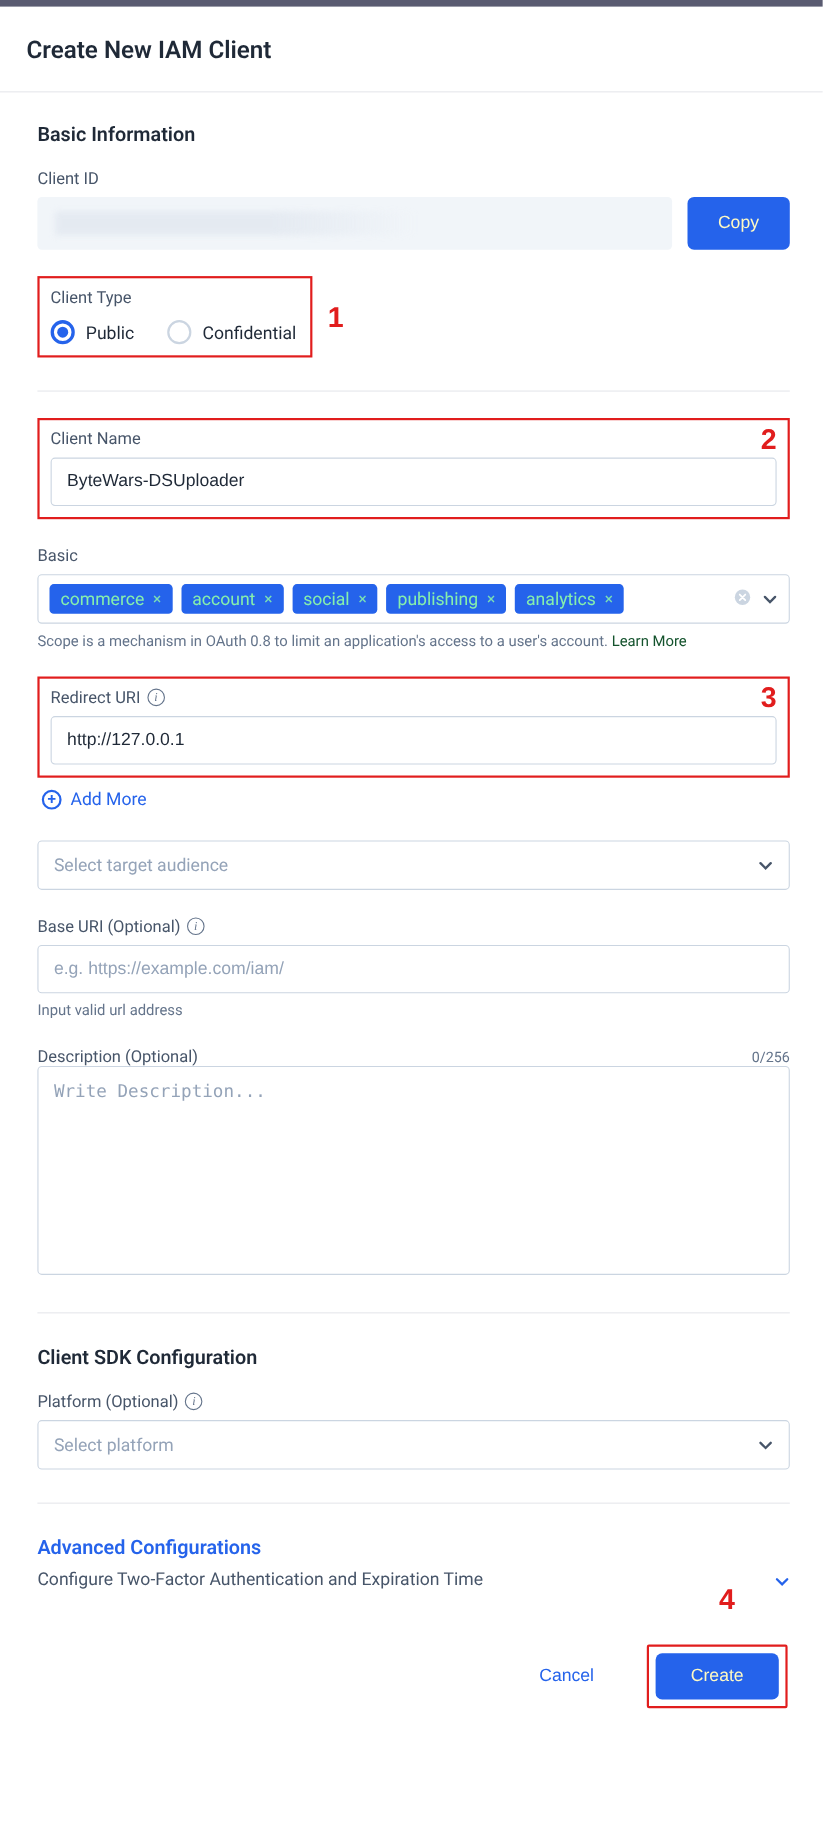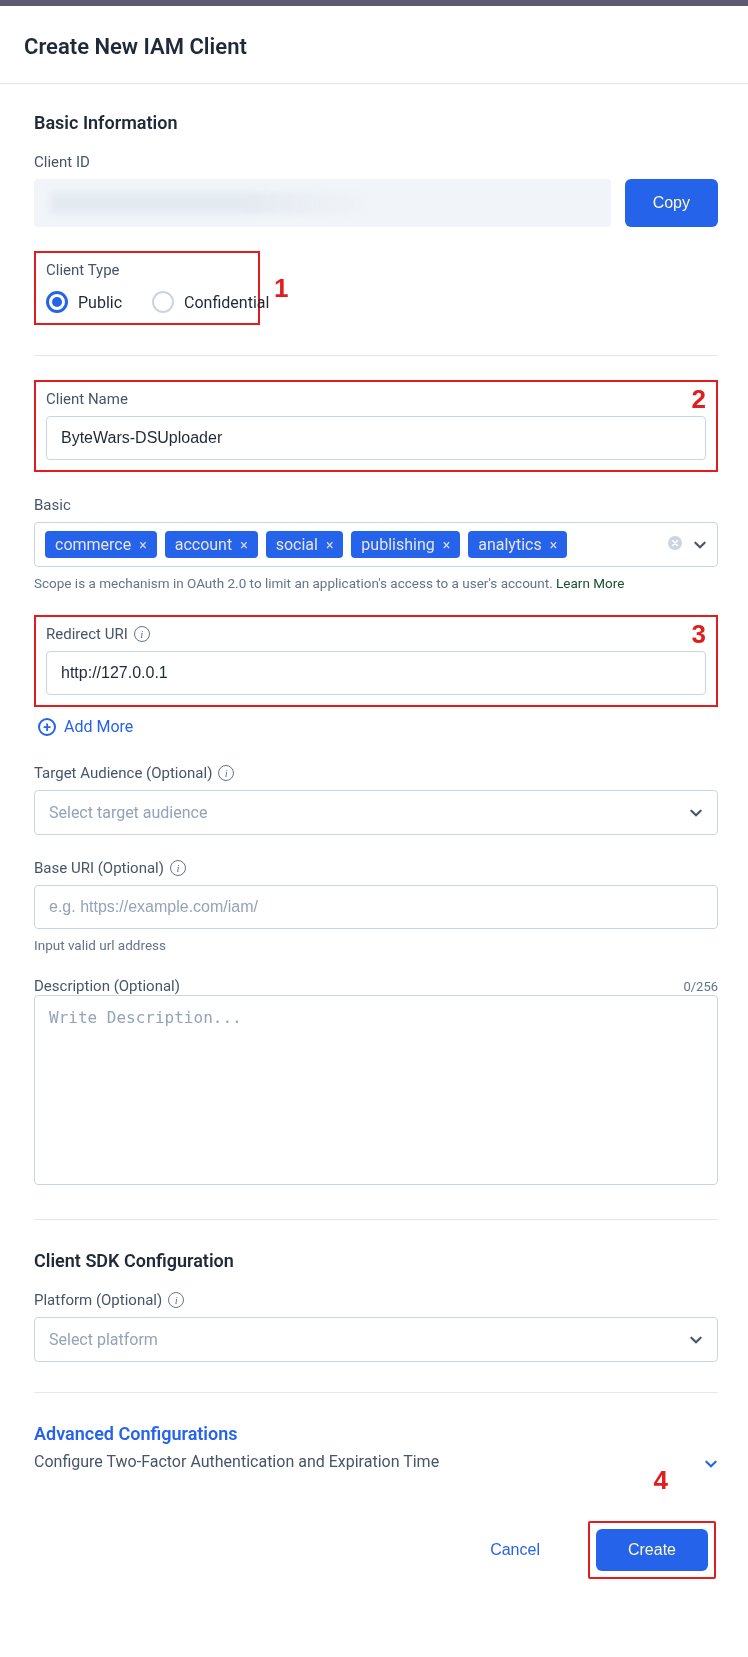--- a/index.html
+++ b/index.html
@@ -107,21 +107,21 @@
     border: 1px solid #cbd5e1;
     border-radius: 4px;
     padding: 8px 10px;
     display: flex;
     align-items: center;
     gap: 8px;
     flex-wrap: wrap;
   }
   .tag {
     background: #2563eb;
-    color: #e5e5e5;
+    color: #86efac;
     border-radius: 4px;
     padding: 4px 10px;
     font-size: 16px;
     display: flex; align-items: center; gap: 8px;
   }
   .tag-x { font-size: 14px; cursor: pointer; opacity: 0.9; }
   .tags-actions { margin-left: auto; display: flex; align-items: center; gap: 10px; }
   .clear-icon { color: #94a3b8; font-size: 16px; cursor: pointer; }
   .chevron { color: #475569; width: 14px; height: 14px; }
   .helper {
@@ -178,21 +178,21 @@
       <div class="input-row">
         <div class="client-id-box">
           <div class="blur-block"></div>
         </div>
         <button class="btn btn-primary">Copy</button>
       </div>
     </div>
 
     
     <div style="display:flex; align-items:center; gap:14px; margin-bottom:30px;">
-      <div class="redbox" style="width:226px;">
+      <div class="redbox" style="width:250px;">
         <div class="label">Client Type</div>
         <div class="radio-group">
           <div class="radio-item">
             <span class="radio checked"></span>
             <span class="radio-label">Public</span>
           </div>
           <div class="radio-item">
             <span class="radio"></span>
             <span class="radio-label">Confidential</span>
           </div>
@@ -240,44 +240,40 @@
                 <circle cx="8" cy="8" r="7" fill="#cbd5e1"></circle>
                 <path d="M5.5 5.5 L10.5 10.5 M10.5 5.5 L5.5 10.5" stroke="#fff" stroke-width="1.6" stroke-linecap="round"></path>
               </svg>
           </span>
           <svg class="chevron" viewBox="0 0 12 12">
               <path d="M2 4 L6 8 L10 4" stroke="#475569" stroke-width="1.8" fill="none" stroke-linecap="round"></path>
             </svg>
         </span>
       </div>
       <div class="helper">
-        <span>Scope is a mechanism in OAuth 2.0 to limit an application's access to a user's account. </span><a href="#">Learn More</a>
+        <span>Scope is a mechanism in OAuth 0.8 to limit an application's access to a user's account. </span><a href="#">Learn More</a>
       </div>
     </div>
 
     
     <div class="redbox" style="position:relative;">
       <span class="annot" style="top:2px; right:10px;">3</span>
       <div class="label">
         <span>Redirect URI</span>
         <span class="info-icon"></span>
       </div>
       <input class="text-input" value="http://127.0.0.1" style="">
     </div>
     <div class="add-more">
       <span class="plus-icon"></span>
       <span>Add More</span>
     </div>
 
     
     <div class="field" style="margin-top:28px;">
-      <div class="label">
-        <span>Target Audience (Optional)</span>
-        <span class="info-icon"></span>
-      </div>
       <div class="select">
         <span>Select target audience</span>
         <svg class="chevron" viewBox="0 0 12 12">
             <path d="M2 4 L6 8 L10 4" stroke="#475569" stroke-width="1.8" fill="none" stroke-linecap="round"></path>
           </svg>
       </div>
     </div>
 
     
     <div class="field">

